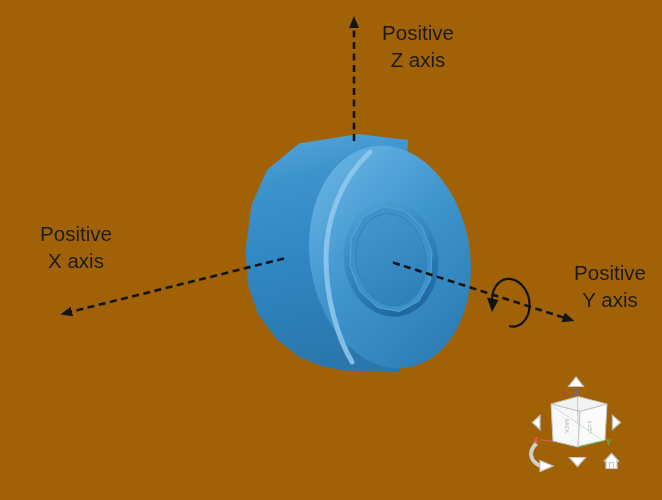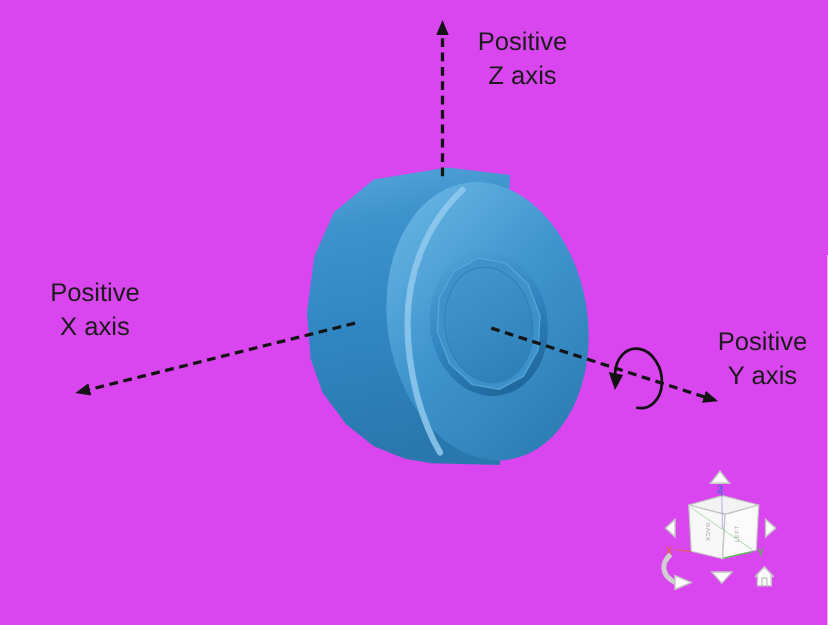--- a/index.html
+++ b/index.html
@@ -1,16 +1,16 @@
 <!DOCTYPE html>
 <html><head>
 <meta charset="utf-8">
 <style>
   html,body{margin:0;padding:0;background:#ffffff;}
-  .stage{position:relative;width:662px;height:500px;background:#d946ef;overflow:hidden;
+  .stage{position:relative;width:662px;height:500px;background:#a16207;overflow:hidden;
          font-family:"Liberation Sans", sans-serif;}
   .stage svg{position:absolute;left:0;top:0;}
   text{font-family:"Liberation Sans", sans-serif;}
   .axis-label{font-size:20.5px;fill:#1b1b1b;}
   .cube-face-label{font-size:4.8px;fill:#aaaaaa;letter-spacing:0.5px;}
   .cube-axis-label{font-size:8.5px;font-weight:bold;}
 </style>
 </head>
 <body>
 

